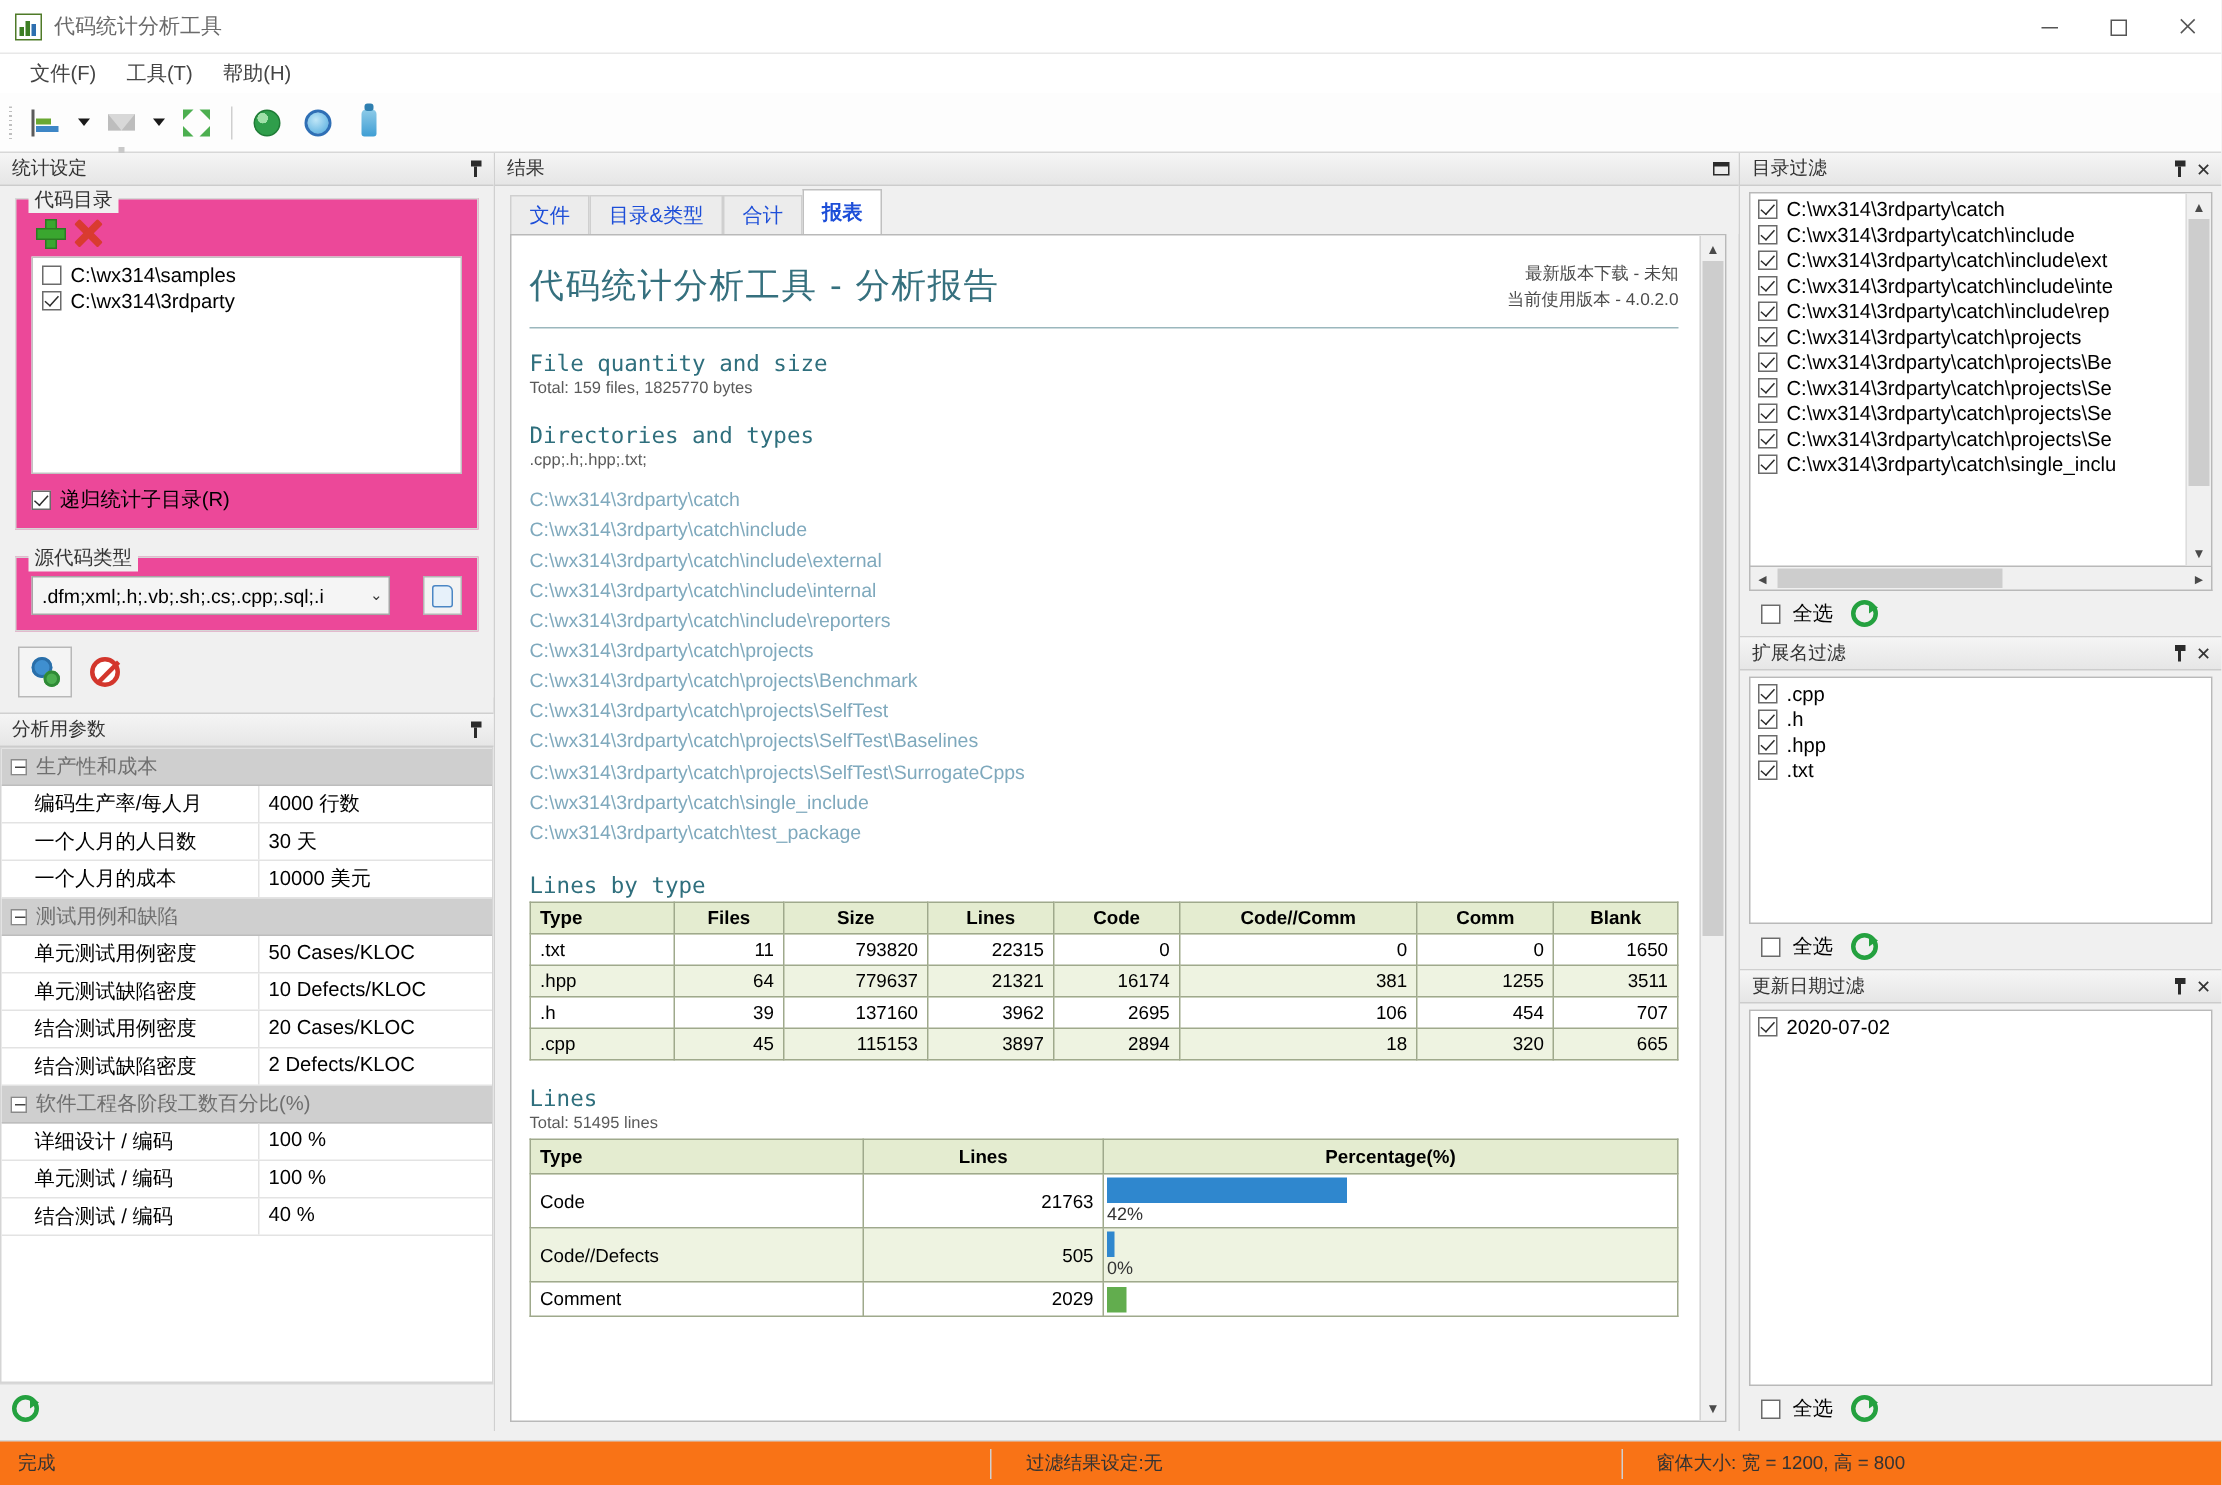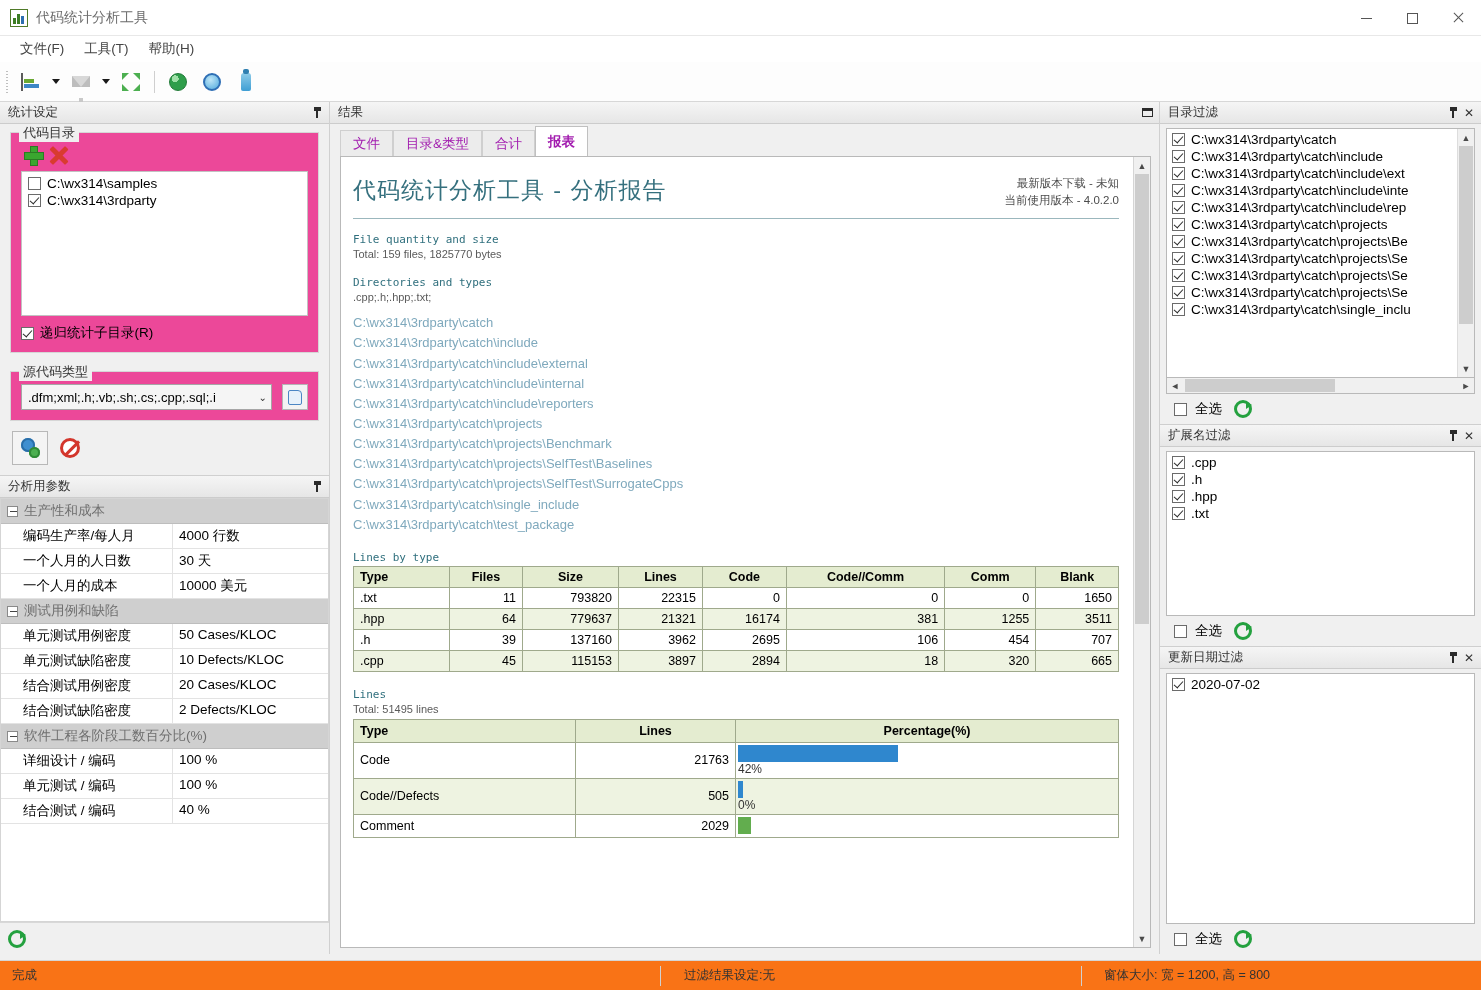--- a/index.html
+++ b/index.html
@@ -106,21 +106,21 @@
   .x-icon:before,.x-icon:after{content:"";position:absolute;left:-1px;top:8px;width:22px;height:5px;background:#d93b30;border-radius:1px;}
   .x-icon:before{transform:rotate(45deg);} .x-icon:after{transform:rotate(-45deg);}
 
   .listbox { background:#fff; border:1px solid #c2c2c2; height:145px; overflow:hidden; padding:3px 2px;}
   .lrow { display:flex; align-items:center; gap:6px; padding:1px 4px; font-size:13.5px; white-space:nowrap;}
   .cbx{width:13px;height:13px;border:1px solid #6b6b6b;background:#fff;flex:none;position:relative;}
   .cbx.on:after{content:"";position:absolute;left:3px;top:0px;width:4px;height:8px;
         border:solid #2b2b2b;border-width:0 1.6px 1.6px 0;transform:rotate(42deg);}
   .chkline{display:flex;align-items:center;gap:6px;margin-top:8px;font-size:13.5px;}
 
-  .combo-row{display:flex;gap:10px;align-items:center;}
+  .combo-row{display:flex;gap:22px;align-items:center;}
   .combo{flex:1;height:26px;border:1px solid #a6a6a6;background:#f5f5f5;
          display:flex;align-items:center;padding:0 4px 0 6px;font-size:13px;
          white-space:nowrap;overflow:hidden;}
   .combo .cv{flex:1;overflow:hidden;}
   .combo .cdown{font-size:10px;color:#333;padding-left:4px;}
   .scrollbtn{width:26px;height:26px;border:1px solid #b5b5b5;background:#f3f3f3;
              display:flex;align-items:center;justify-content:center;}
   .scroll-ic{width:14px;height:15px;border:1.5px solid #4b86c4;background:#e7f1fa;border-radius:2px 4px 2px 2px;}
 
   .btnrow{display:flex;gap:4px;margin:10px 0 0 12px;}
@@ -150,30 +150,30 @@
   .refresh-ic{width:18px;height:18px;border-radius:50%;border:3px solid #24a13f;position:relative;}
   .refresh-ic:after{content:"";position:absolute;right:-3px;top:-2px;width:0;height:0;
      border-left:6px solid #24a13f;border-top:4px solid transparent;border-bottom:4px solid transparent;}
 
   
   .centercol{flex:1;min-width:0;display:flex;flex-direction:column;background:#f0f0f0;
              border-right:1px solid #d0d0d0;}
   .tabstrip{height:32px;display:flex;align-items:flex-end;padding-left:10px;gap:0;
             background:#f0f0f0;}
   .tab{height:26px;padding:10px 12px;display:flex;align-items:center;font-size:13.5px;
-       background:#ececec;border:1px solid #cfcfcf;border-bottom:none;color:#a21caf;}
+       background:#ececec;border:1px solid #cfcfcf;border-bottom:none;color:#1d4ed8;}
   .tab.active{background:#ffffff;height:30px;border-color:#c0c0c0;font-weight:600;}
   .reportwrap{flex:1;margin:0 8px 6px 10px;background:#fff;border:1px solid #b9b9b9;
               display:flex;min-height:0;overflow:hidden;}
   .reportdoc{flex:1;padding:18px 14px 0 12px;overflow:hidden;position:relative;min-width:0;}
   .rpt-head{display:flex;align-items:flex-start;justify-content:space-between;}
   .rpt-title{font-family:"DejaVu Serif","Liberation Serif",serif;font-size:23px;color:#35707e;letter-spacing:1px;}
   .rpt-ver{text-align:right;font-size:11.5px;color:#4b4b4b;line-height:1.45;}
   .rule{height:1px;background:#9bb7bd;margin:10px 0 14px 0;}
-  .h2{font-family:"DejaVu Sans Mono","Liberation Mono",monospace;font-size:11px;color:#2f6f7d;margin-bottom:2px;}
+  .h2{font-family:"DejaVu Sans Mono","Liberation Mono",monospace;font-size:15px;color:#2f6f7d;margin-bottom:2px;}
   .sub{font-size:11px;color:#5a5a5a;margin-bottom:16px;}
   .pathline{font-size:13px;color:#7fa9bd;line-height:1.55;}
   .tblgap{height:16px;}
   table.rpt{border-collapse:collapse;width:100%;font-size:12.5px;}
   table.rpt th{background:#e4ecd0;border:1px solid #9fa98c;padding:3px 6px;font-weight:bold;text-align:center;}
   table.rpt td{border:1px solid #9fa98c;padding:3px 6px;text-align:right;}
   table.rpt td.ty{text-align:left;}
   table.rpt tbody tr:nth-child(even){background:#eef3e1;}
   table.rpt2{border-collapse:collapse;width:100%;font-size:12.5px;}
   table.rpt2 th{background:#e4ecd0;border:1px solid #9fa98c;padding:4px 6px;font-weight:bold;text-align:center;}
@@ -436,20 +436,21 @@
         <div class="h2">Directories and types</div>
         <div class="sub" style="margin-bottom:10px;">.cpp;.h;.hpp;.txt;</div>
 
         <div class="pathline">C:\wx314\3rdparty\catch</div>
         <div class="pathline">C:\wx314\3rdparty\catch\include</div>
         <div class="pathline">C:\wx314\3rdparty\catch\include\external</div>
         <div class="pathline">C:\wx314\3rdparty\catch\include\internal</div>
         <div class="pathline">C:\wx314\3rdparty\catch\include\reporters</div>
         <div class="pathline">C:\wx314\3rdparty\catch\projects</div>
         <div class="pathline">C:\wx314\3rdparty\catch\projects\Benchmark</div>
+        <div class="pathline">C:\wx314\3rdparty\catch\projects\SelfTest</div>
         <div class="pathline">C:\wx314\3rdparty\catch\projects\SelfTest\Baselines</div>
         <div class="pathline">C:\wx314\3rdparty\catch\projects\SelfTest\SurrogateCpps</div>
         <div class="pathline">C:\wx314\3rdparty\catch\single_include</div>
         <div class="pathline">C:\wx314\3rdparty\catch\test_package</div>
 
         <div class="tblgap"></div>
 
         <div class="h2">Lines by type</div>
         <table class="rpt">
           <thead>

